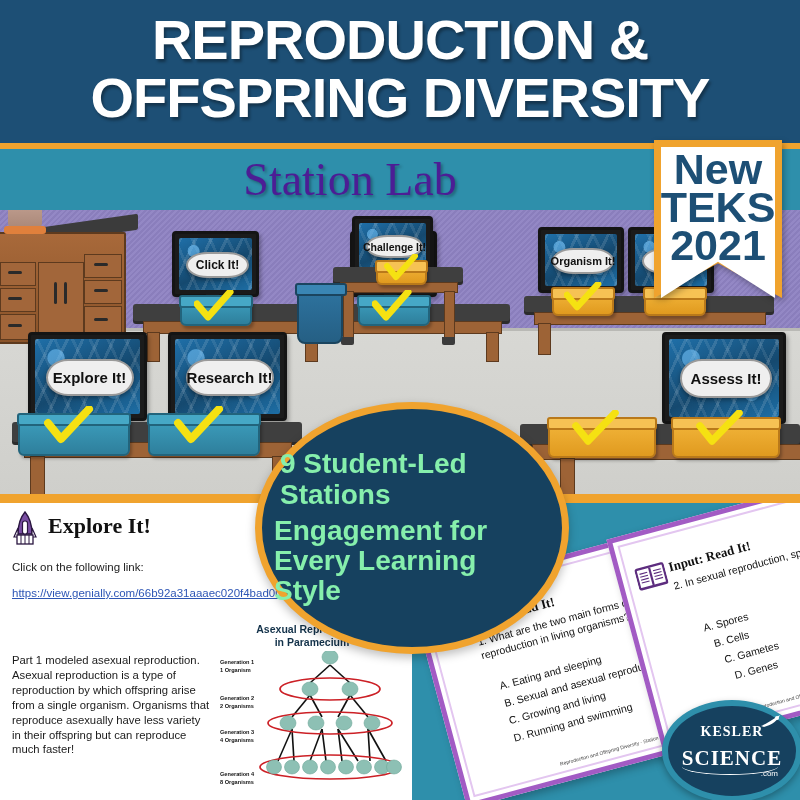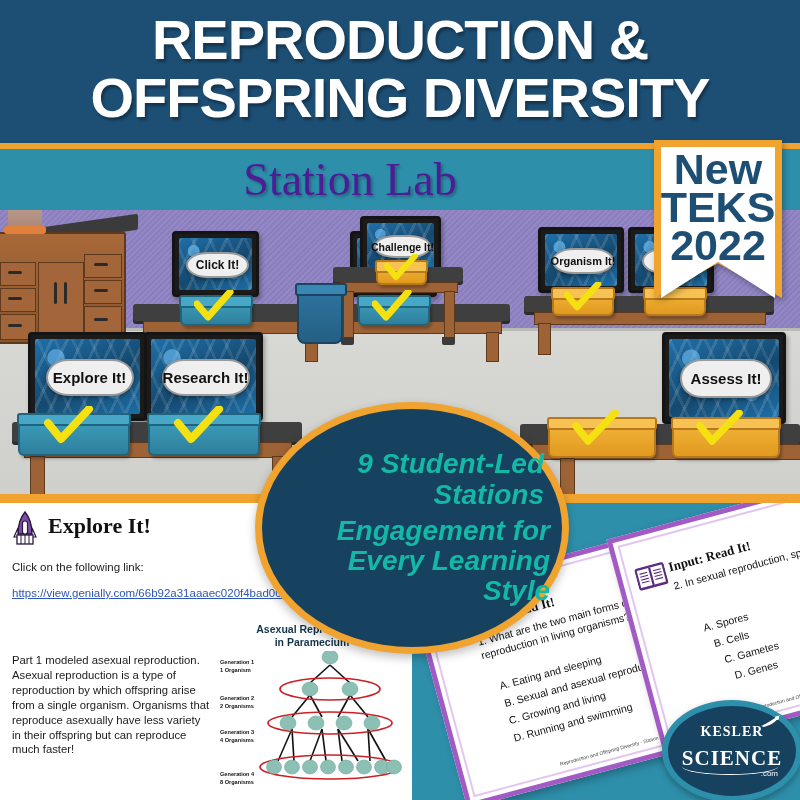--- a/index.html
+++ b/index.html
@@ -125,22 +125,22 @@
   .trash-lip{position:absolute;left:-4px;top:-5px;width:48px;height:9px;
     background:#3a86b4;border:2px solid #1b455f;border-radius:3px;}
 
   
   .oval{
     position:absolute;left:255px;top:402px;width:300px;height:238px;
     background:#16415f;border:7px solid #f0a32e;border-radius:50%;
     z-index:70;display:flex;flex-direction:column;align-items:center;justify-content:center;
     box-shadow:0 4px 10px rgba(0,0,0,.25);
   }
-  .oval-t{color:#14b8a6;text-align:right;font-weight:bold;
-    font-family:"Liberation Sans",sans-serif;line-height:1.08;font-style:italic;}
+  .oval-t{color:#86efac;text-align:left;font-weight:bold;
+    font-family:"Liberation Sans",sans-serif;line-height:1.08;}
   .oval-t.a{font-size:28px;padding:0 18px;}
   .oval-t.b{font-size:28px;padding:6px 12px 0;}
 
   
   .bot-rule{position:absolute;left:0;top:494px;width:800px;height:9px;background:#f0a32e;z-index:30;}
 
   
   .sheet{position:absolute;left:0;top:503px;width:412px;height:297px;background:#fff;z-index:20;}
   .rocket{position:absolute;left:12px;top:8px;width:26px;height:36px;}
   .sheet-h{position:absolute;left:48px;top:10px;color:#111;
@@ -203,21 +203,21 @@
   </div>
   <div class="orange-rule"></div>
   <div class="subtitle-band"></div>
   <div class="subtitle-text">Station Lab</div>
 
   <div class="ribbon">
     <div class="ribbon-outer"></div>
     <div class="ribbon-inner"></div>
     <div class="ribbon-txt r1">New</div>
     <div class="ribbon-txt r2">TEKS</div>
-    <div class="ribbon-txt r3">2022</div>
+    <div class="ribbon-txt r3">2021</div>
   </div>
 
   <div class="scene">
     <div class="wall"></div>
     <div class="floor"></div>
     <div class="floor-line"></div>
 
     <div class="cab-top"></div>
     <div class="cabinet">
       <div class="cab-door" style="left:4px;top:28px;width:34px;height:22px;"></div>
@@ -270,21 +270,21 @@
     <div class="desk-top" style="left:320px;top:94px;width:190px;height:17px;"></div>
     <div class="desk-body" style="left:330px;top:111px;width:170px;height:11px;"></div>
     <div class="desk-leg" style="left:486px;top:122px;width:11px;height:28px;"></div>
     <div class="bin teal" style="left:358px;top:88px;width:68px;height:24px;">
       <div class="bin-lip"></div>
     </div>
     <svg class="check" style="left:372px;top:80px;" width="40" height="34" viewBox="0 0 40 34">
       <path d="M3 14 L14 27 L36 2" fill="none" stroke="#f5e112" stroke-width="7" stroke-linecap="round" stroke-linejoin="round"></path>
     </svg>
 
-    <div class="mon" style="left:360px;top:6px;width:75px;height:53px;">
+    <div class="mon" style="left:352px;top:6px;width:75px;height:53px;">
       <div class="mon-screen">
         <div class="mon-plaque">
           <span style="font-size:10.5px;">Challenge It!</span>
         </div>
       </div>
     </div>
     <div class="desk-top" style="left:333px;top:57px;width:130px;height:15px;"></div>
     <div class="desk-body" style="left:340px;top:72px;width:116px;height:9px;"></div>
     <div class="desk-leg" style="left:343px;top:81px;width:9px;height:48px;"></div>
     <div class="desk-leg" style="left:444px;top:81px;width:9px;height:48px;"></div>
@@ -328,21 +328,21 @@
     </div>
 
     <div class="mon" style="left:28px;top:122px;width:113px;height:83px;">
       <div class="mon-screen">
         <div class="mon-plaque">
           <span style="font-size:15px;">Explore It!</span>
         </div>
       </div>
     </div>
     <div class="mon-stand" style="left:76px;top:205px;width:16px;height:11px;"></div>
-    <div class="mon" style="left:144px;top:122px;width:113px;height:83px;text-align:right;">
+    <div class="mon" style="left:168px;top:122px;width:113px;height:83px;text-align:right;">
       <div class="mon-screen">
         <div class="mon-plaque">
           <span style="font-size:15px;">Research It!</span>
         </div>
       </div>
     </div>
     <div class="mon-stand" style="left:200px;top:205px;width:16px;height:11px;"></div>
 
     <div class="desk-top" style="left:12px;top:212px;width:290px;height:20px;"></div>
     <div class="desk-body" style="left:24px;top:232px;width:266px;height:14px;"></div>

